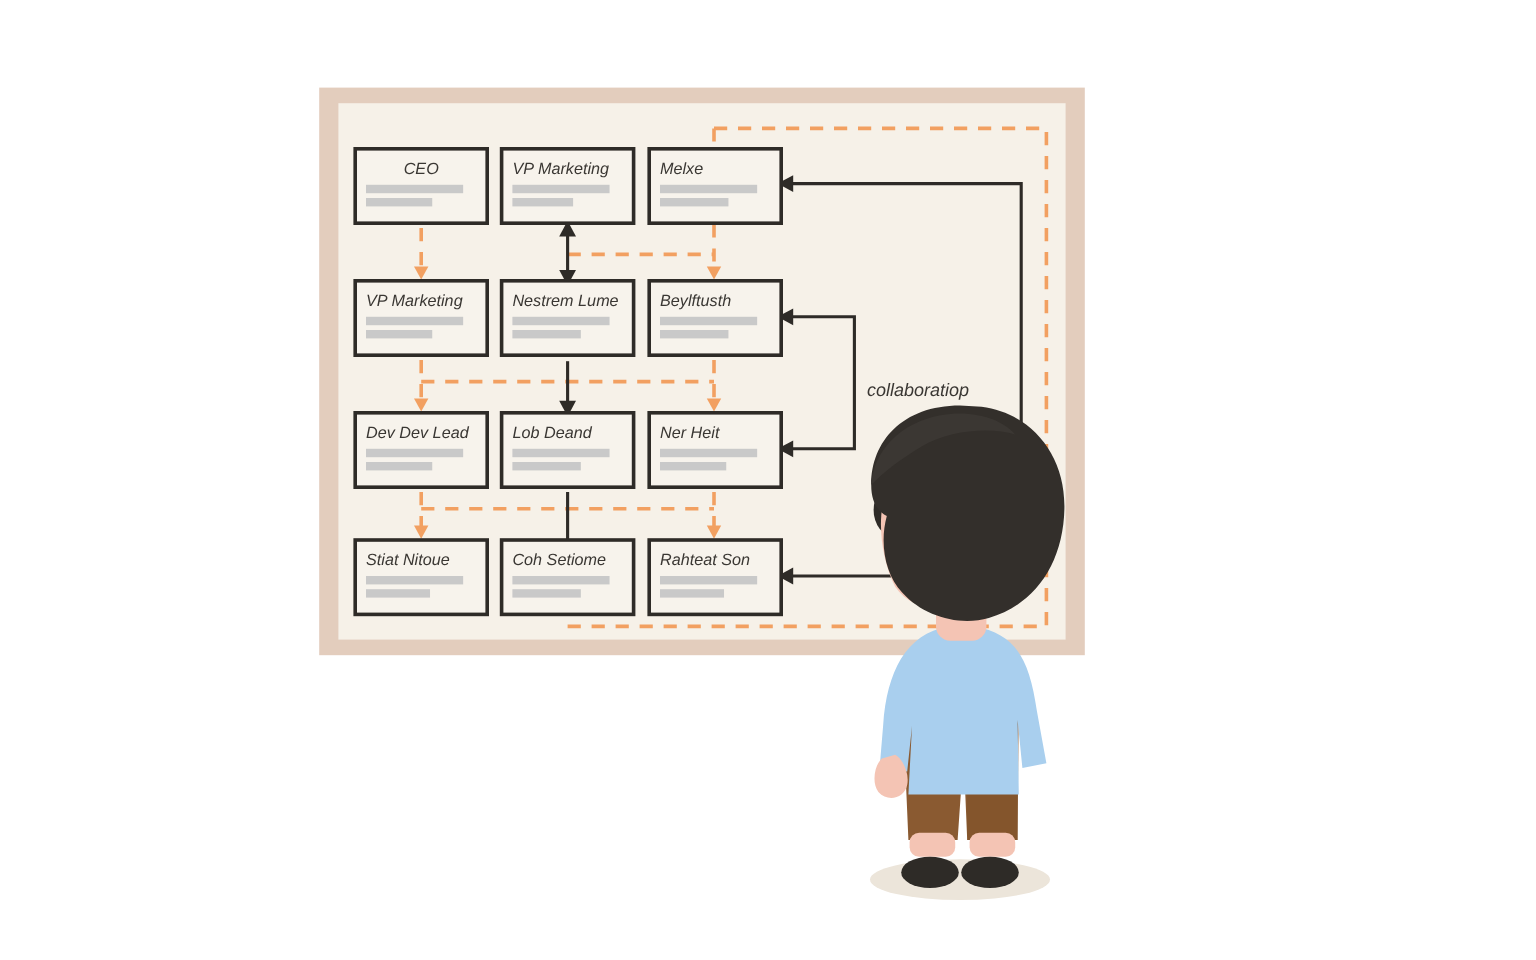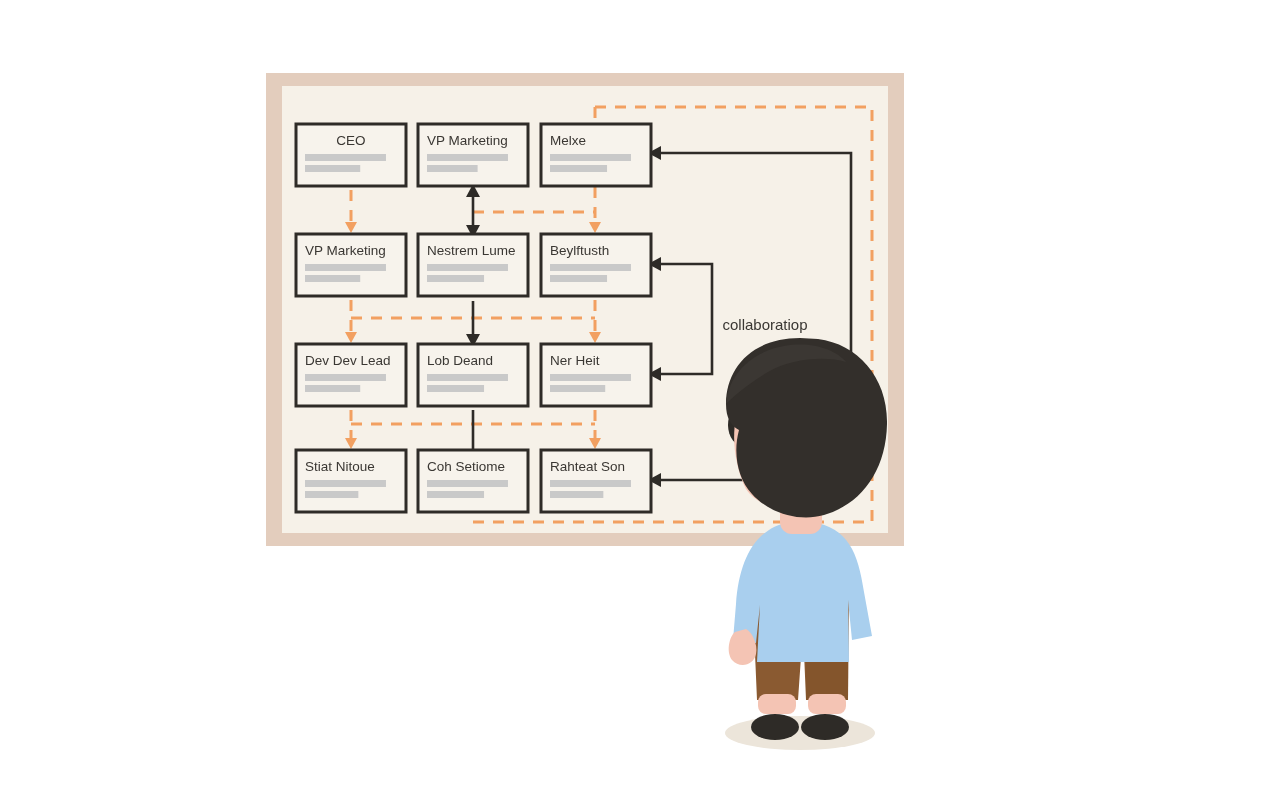--- a/index.html
+++ b/index.html
@@ -1,20 +1,20 @@
 <!DOCTYPE html>
 <html><head>
 <meta charset="utf-8">
 <style>
   html,body{margin:0;padding:0;background:#ffffff;}
   body{
     width:1280px;height:800px;overflow:hidden;position:relative;
     font-family:"Liberation Sans","DejaVu Sans",sans-serif;
   }
-  #scene{position:absolute;inset:0;width:1280px;height:800px;}
+  #scene{position:absolute;inset:0;width:1280px;height:800px;font-style:italic;}
   #svg{position:absolute;left:0;top:0;width:1280px;height:800px;}
   .node-title{
     font-family:"Liberation Sans","DejaVu Sans",sans-serif;
     font-size:13.5px;fill:#3a3733;font-weight:400;
   }
   .edge-label{
     font-family:"Liberation Sans","DejaVu Sans",sans-serif;
     font-size:15px;fill:#3a3733;
   }
 </style>

